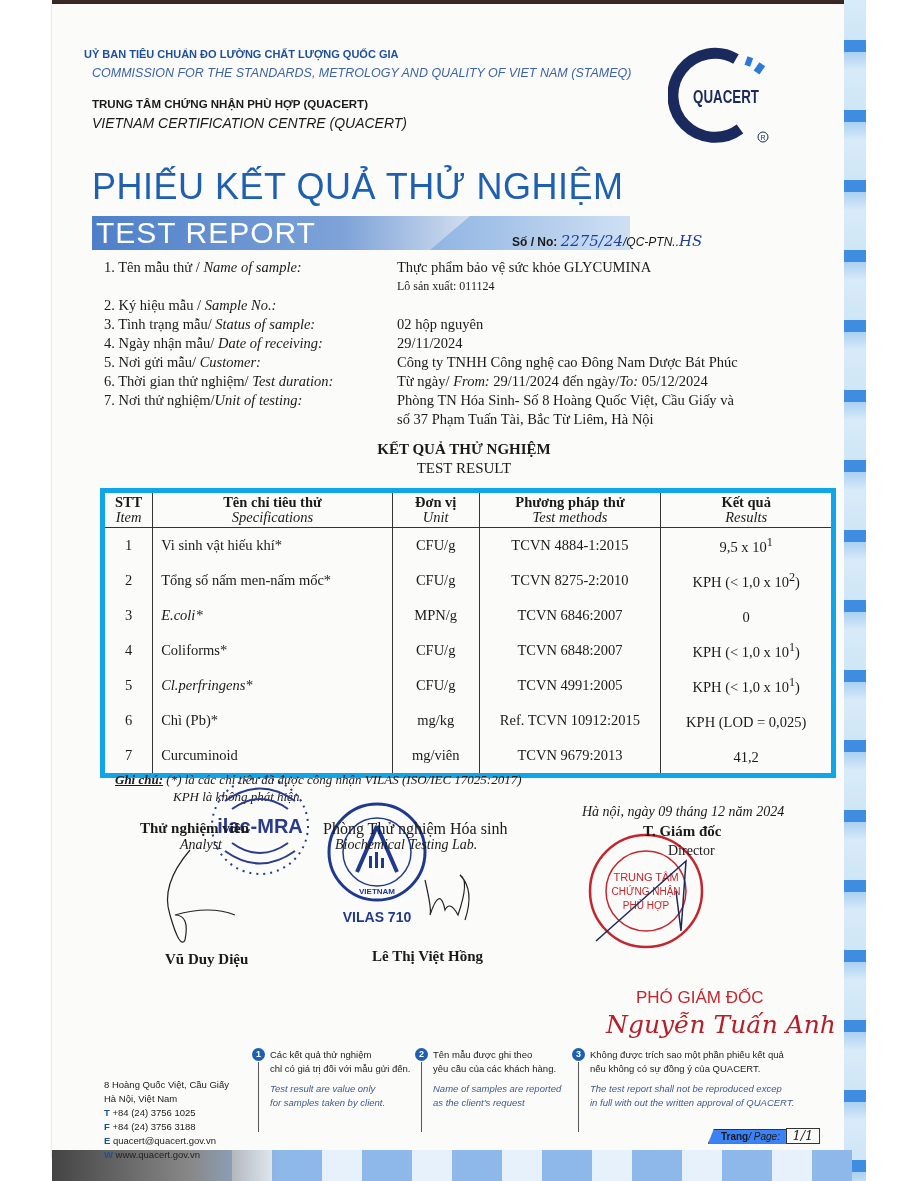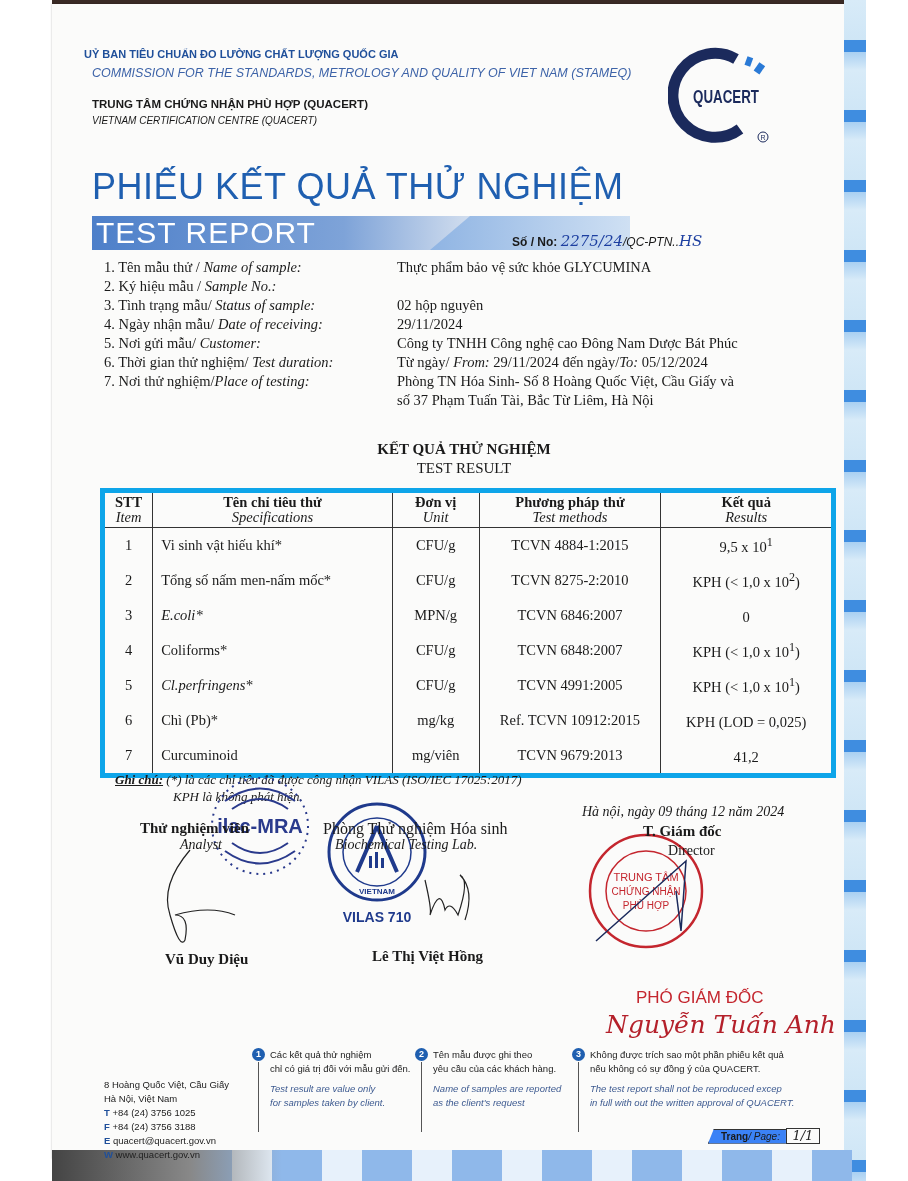--- a/index.html
+++ b/index.html
@@ -27,21 +27,21 @@
   }
   .bottom-shadow { position:absolute; left:52px; top:1150px; width:230px; height:31px;
     background: linear-gradient(90deg, #444 0%, #888 60%, rgba(200,200,200,0) 100%); }
 
   .abs { position: absolute; }
   .sans { font-family: "Liberation Sans", sans-serif; }
 
   .org-vn { left: 84px; top: 48px; font-size: 11px; font-weight: bold; color: #1f4f9a; }
   .org-en { left: 92px; top: 66px; font-size: 12.5px; font-style: italic; color: #3d63a8; }
   .centre-vn { left: 92px; top: 98px; font-size: 11.5px; font-weight: bold; color: #1a1a1a; }
-  .centre-en { left: 92px; top: 115px; font-size: 10px; font-style: italic; color: #1a1a1a; }
+  .centre-en { left: 92px; top: 115px; font-size: 14px; font-style: italic; color: #1a1a1a; }
 
   .logo { left: 668px; top: 45px; width: 110px; height: 100px; }
 
   .title-vn { left: 92px; top: 166px; font-size: 36px; color: #1f5fb0; letter-spacing: 0.5px; }
   .banner {
     left: 92px; top: 216px; width: 720px; height: 34px;
     background: linear-gradient(90deg, #4d7fc9 0%, #7ea3d8 35%, rgba(200,215,235,0.3) 58%, transparent 60%);
   }
   .banner-slash {
     left: 430px; top: 216px; width: 200px; height: 34px;
@@ -153,20 +153,21 @@
 <div class="abs sans report-no">
   <b>Số / No:</b>
   <span class="hand">2275/24</span><span>/QC-PTN..</span><span class="hand">HS</span>
 </div>
 
 <div class="abs info">
   <div class="info-row">
     <div class="info-label"><span>1. Tên mẫu thử / </span><i>Name of sample:</i></div>
     <div class="info-value">
         <div>Thực phẩm bảo vệ sức khỏe GLYCUMINA</div>
+        <div class="small">Lô sản xuất: 011124</div>
       </div>
   </div>
   <div class="info-row">
     <div class="info-label"><span>2. Ký hiệu mẫu / </span><i>Sample No.:</i></div>
   </div>
   <div class="info-row">
     <div class="info-label"><span>3. Tình trạng mẫu/ </span><i>Status of sample:</i></div>
     <div class="info-value">02 hộp nguyên</div>
   </div>
   <div class="info-row">
@@ -175,21 +176,21 @@
   </div>
   <div class="info-row">
     <div class="info-label"><span>5. Nơi gửi mẫu/ </span><i>Customer:</i></div>
     <div class="info-value">Công ty TNHH Công nghệ cao Đông Nam Dược Bát Phúc</div>
   </div>
   <div class="info-row">
     <div class="info-label"><span>6. Thời gian thử nghiệm/ </span><i>Test duration:</i></div>
     <div class="info-value"><span>Từ ngày/ </span><i>From:</i><span> 29/11/2024 đến ngày/</span><i>To:</i><span> 05/12/2024</span></div>
   </div>
   <div class="info-row">
-    <div class="info-label"><span>7. Nơi thử nghiệm/</span><i>Place of testing:</i></div>
+    <div class="info-label"><span>7. Nơi thử nghiệm/</span><i>Unit of testing:</i></div>
     <div class="info-value">
         <div>Phòng TN Hóa Sinh- Số 8 Hoàng Quốc Việt, Cầu Giấy và</div>
         <div>số 37 Phạm Tuấn Tài, Bắc Từ Liêm, Hà Nội</div>
       </div>
   </div>
 </div>
 
 <div class="abs section-title st1">KẾT QUẢ THỬ NGHIỆM</div>
 <div class="abs section-title st2">TEST RESULT</div>
 

